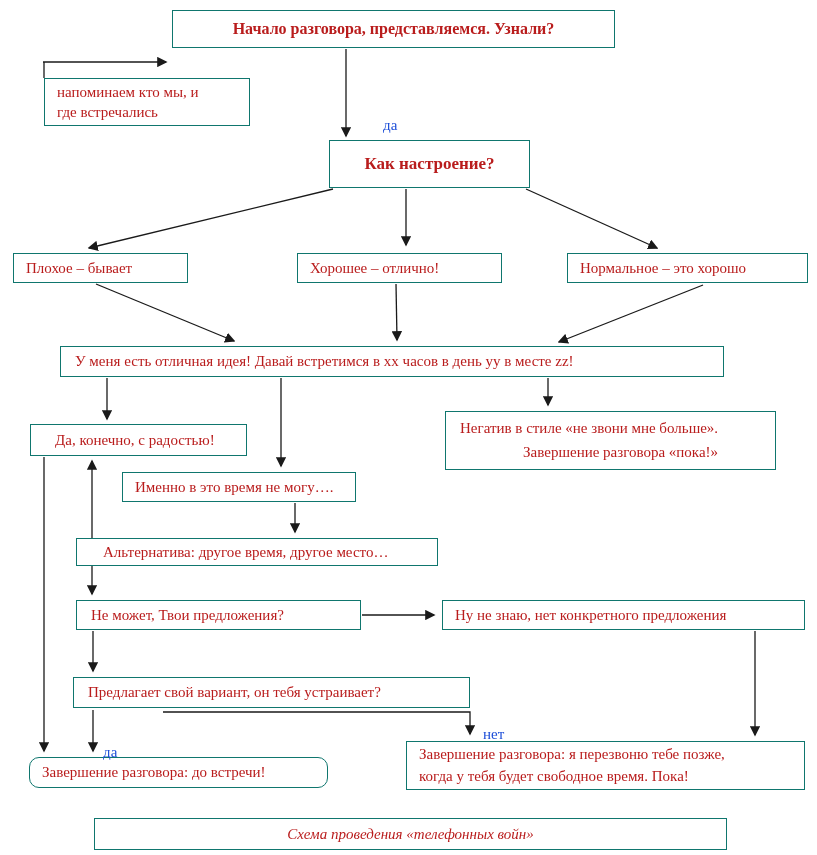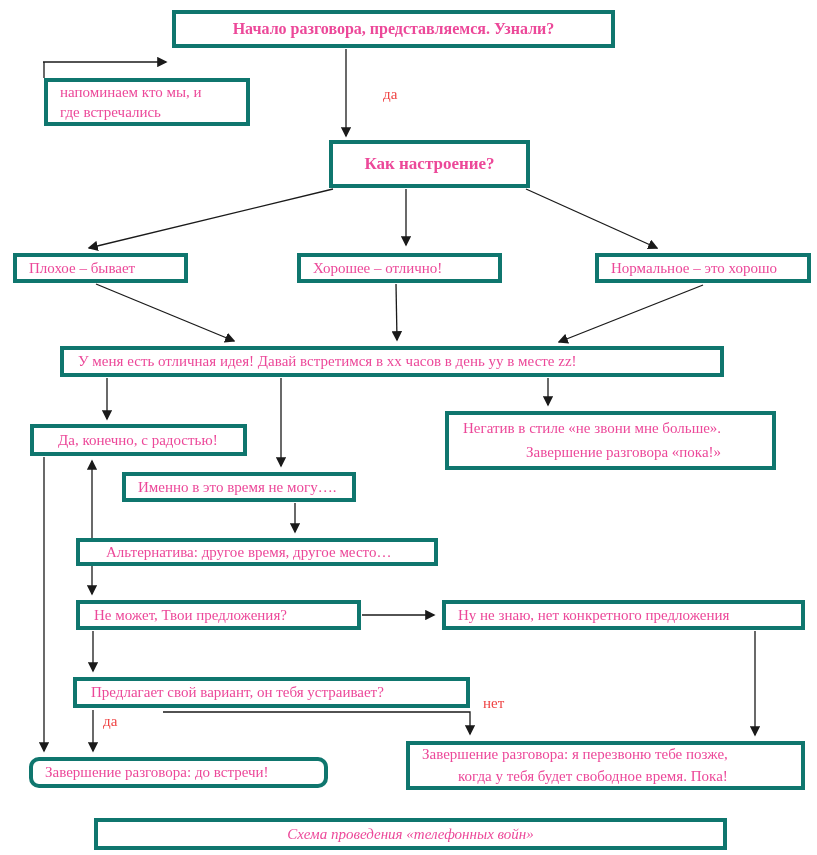--- a/index.html
+++ b/index.html
@@ -4,48 +4,49 @@
 <style>
   html,body{margin:0;padding:0;background:#fff;}
   #canvas{
     position:relative;width:817px;height:855px;background:#ffffff;
     font-family:"Liberation Serif","DejaVu Serif",serif;color:#111;
     overflow:hidden;
   }
   #wires{position:absolute;left:0;top:0;z-index:0;}
   .box{
     position:absolute;z-index:1;background:#ffffff;
-    border:4px solid #0f766e;box-sizing:border-box;
+    border:1px solid #0f766e;box-sizing:border-box;
     display:flex;align-items:center;
-    font-size:15px;line-height:1.25;color:#ec4899;
+    font-size:15px;line-height:1.25;color:#b91c1c;
     padding:2px 8px 2px 12px;text-align:left;
   }
   .center{justify-content:center;text-align:center;padding-left:8px;}
   .bold{font-weight:bold;}
   .pre{white-space:pre-line;}
   .lbl{
-    position:absolute;z-index:2;font-size:15px;color:#ef4444;
+    position:absolute;z-index:2;font-size:15px;color:#1d4ed8;
     background:transparent;
+    margin-top:31px;
   }
   #b-start{left:172px;top:10px;width:443px;height:38px;font-size:16px;}
   #b-remind{left:44px;top:78px;width:206px;height:48px;line-height:1.35;}
   #b-mood{left:329px;top:140px;width:201px;height:48px;font-size:17px;text-align:center;}
   #b-bad{left:13px;top:253px;width:175px;height:30px;}
   #b-good{left:297px;top:253px;width:205px;height:30px;}
-  #b-normal{left:595px;top:253px;width:216px;height:30px;}
+  #b-normal{left:567px;top:253px;width:241px;height:30px;}
   #b-idea{left:60px;top:346px;width:664px;height:31px;padding-left:14px;text-align:center;}
   #b-agree{left:30px;top:424px;width:217px;height:32px;padding-left:24px;}
   #b-negative{left:445px;top:411px;width:331px;height:59px;padding-left:14px;line-height:1.55;text-align:right;}
   #b-busy{left:122px;top:472px;width:234px;height:30px;}
   #b-alt{left:76px;top:538px;width:362px;height:28px;padding-left:26px;}
   #b-cannot{left:76px;top:600px;width:285px;height:30px;padding-left:14px;}
   #b-noidea{left:442px;top:600px;width:363px;height:30px;}
   #b-proposes{left:73px;top:677px;width:397px;height:31px;padding-left:14px;}
   #b-meet{left:29px;top:757px;width:299px;height:31px;border-radius:10px;}
-  #b-later{left:406px;top:741px;width:399px;height:49px;line-height:1.45;text-align:right;}
+  #b-later{left:406px;top:741px;width:399px;height:49px;line-height:1.45;}
   #b-caption{left:94px;top:818px;width:633px;height:32px;font-style:italic;}
   #l-da-top{left:383px;top:86px;}
   #l-da-bottom{left:103px;top:713px;}
   #l-net{left:483px;top:695px;}
 </style>
 </head>
 <body>
 
 <div id="canvas">
 

